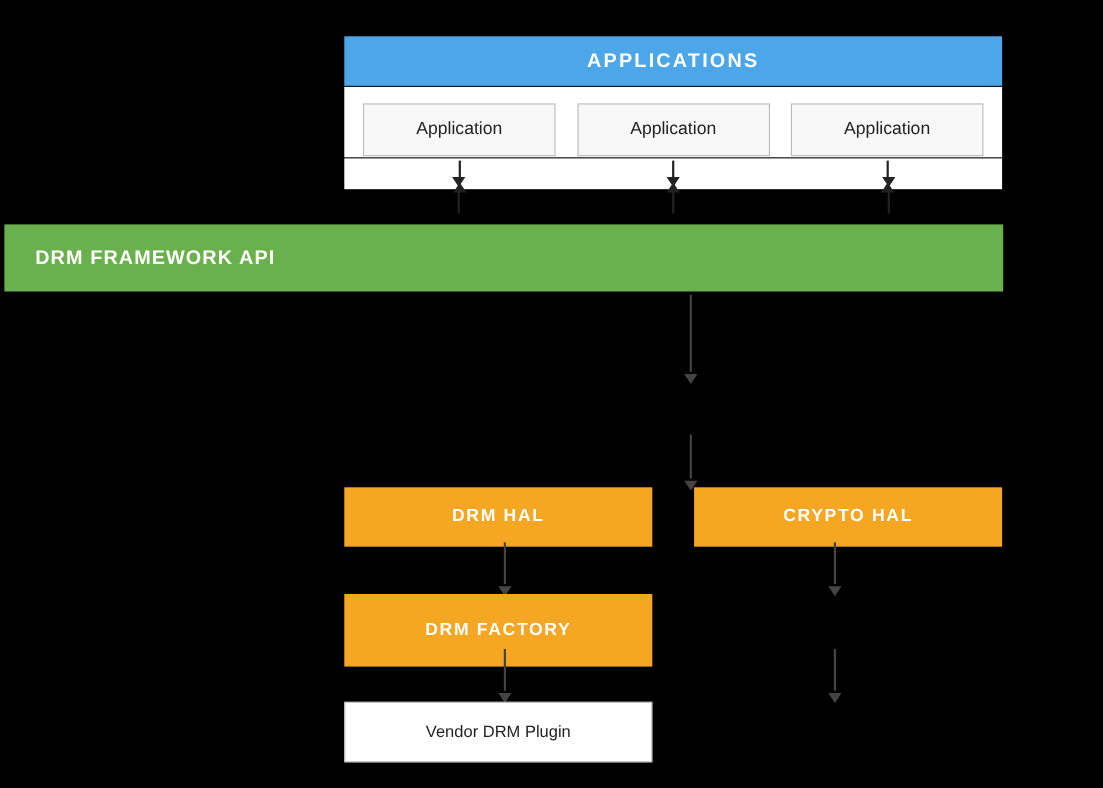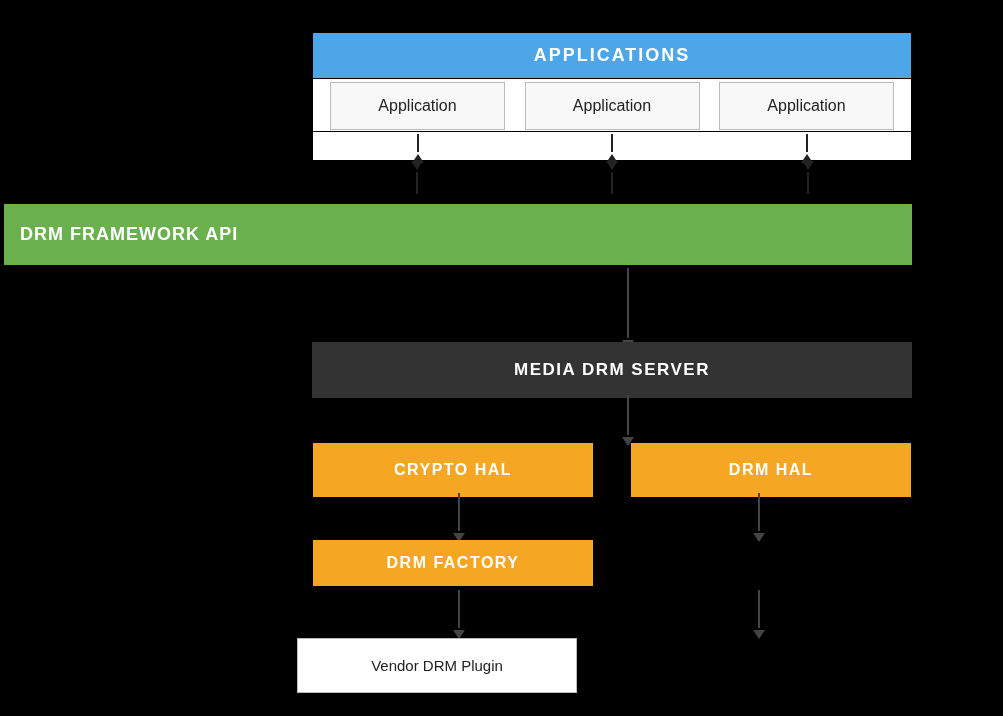--- a/index.html
+++ b/index.html
@@ -34,21 +34,21 @@
       color: white;
       text-align: center;
       font-weight: bold;
       font-size: 18px;
       letter-spacing: 2px;
       padding: 12px 0;
     }
 
     .applications-body {
       background-color: #fff;
-      padding: 2px 16px 0 16px;
+      padding: 14px 16px 0 16px;
       display: flex;
       justify-content: space-between;
       align-items: flex-start;
     }
 
     .app-box {
       border: 1.5px solid #bbb;
       background: #f8f8f8;
       width: 175px;
       text-align: center;
@@ -92,21 +92,21 @@
     .drm-framework-block {
       position: absolute;
       left: 0;
       top: 200px;
       width: 908px;
       background-color: #6ab04c;
       color: white;
       font-weight: bold;
       font-size: 18px;
       letter-spacing: 1px;
-      padding: 20px 16px;
+      padding: 20px 28px;
     }
 
     
     .connector-arrows {
       position: absolute;
       left: 308px;
       top: 155px;
       width: 600px;
       height: 48px;
       display: flex;
@@ -182,27 +182,27 @@
     }
 
     .factory-box {
       background-color: #f5a623;
       color: white;
       font-weight: bold;
       font-size: 16px;
       letter-spacing: 1.5px;
       text-align: center;
       width: 280px;
-      padding: 14px 0;
+      padding: 24px 0;
     }
 
     
     .plugin-row {
       position: absolute;
-      left: 292px;
+      left: 308px;
       top: 633px;
       width: 600px;
       display: flex;
       justify-content: space-between;
     }
 
     .plugin-box {
       border: 1.5px solid #bbb;
       background-color: #fff;
       color: #222;
@@ -276,30 +276,29 @@
     </div>
   </div>
 
   <div class="drm-framework-block">DRM FRAMEWORK API</div>
 
   <div class="vert-arrow-container" style="left:617px; top:263px;">
     <div class="shaft" style="height:70px;"></div>
     <div class="head-down"></div>
   </div>
 
-  <div class="media-drm-block">MEDIA DRM SERVER</div>
 
   <div class="vert-arrow-container" style="left:617px; top:390px;">
     <div class="shaft" style="height:40px;"></div>
     <div class="head-down"></div>
   </div>
 
   <div class="hal-row">
+    <div class="hal-box">DRM HAL</div>
     <div class="hal-box">CRYPTO HAL</div>
-    <div class="hal-box">DRM HAL</div>
   </div>
 
   <div class="vert-arrow-container" style="left:448px; top:488px;">
     <div class="shaft" style="height:38px;"></div>
     <div class="head-down"></div>
   </div>
   <div class="vert-arrow-container" style="left:748px; top:488px;">
     <div class="shaft" style="height:38px;"></div>
     <div class="head-down"></div>
   </div>

